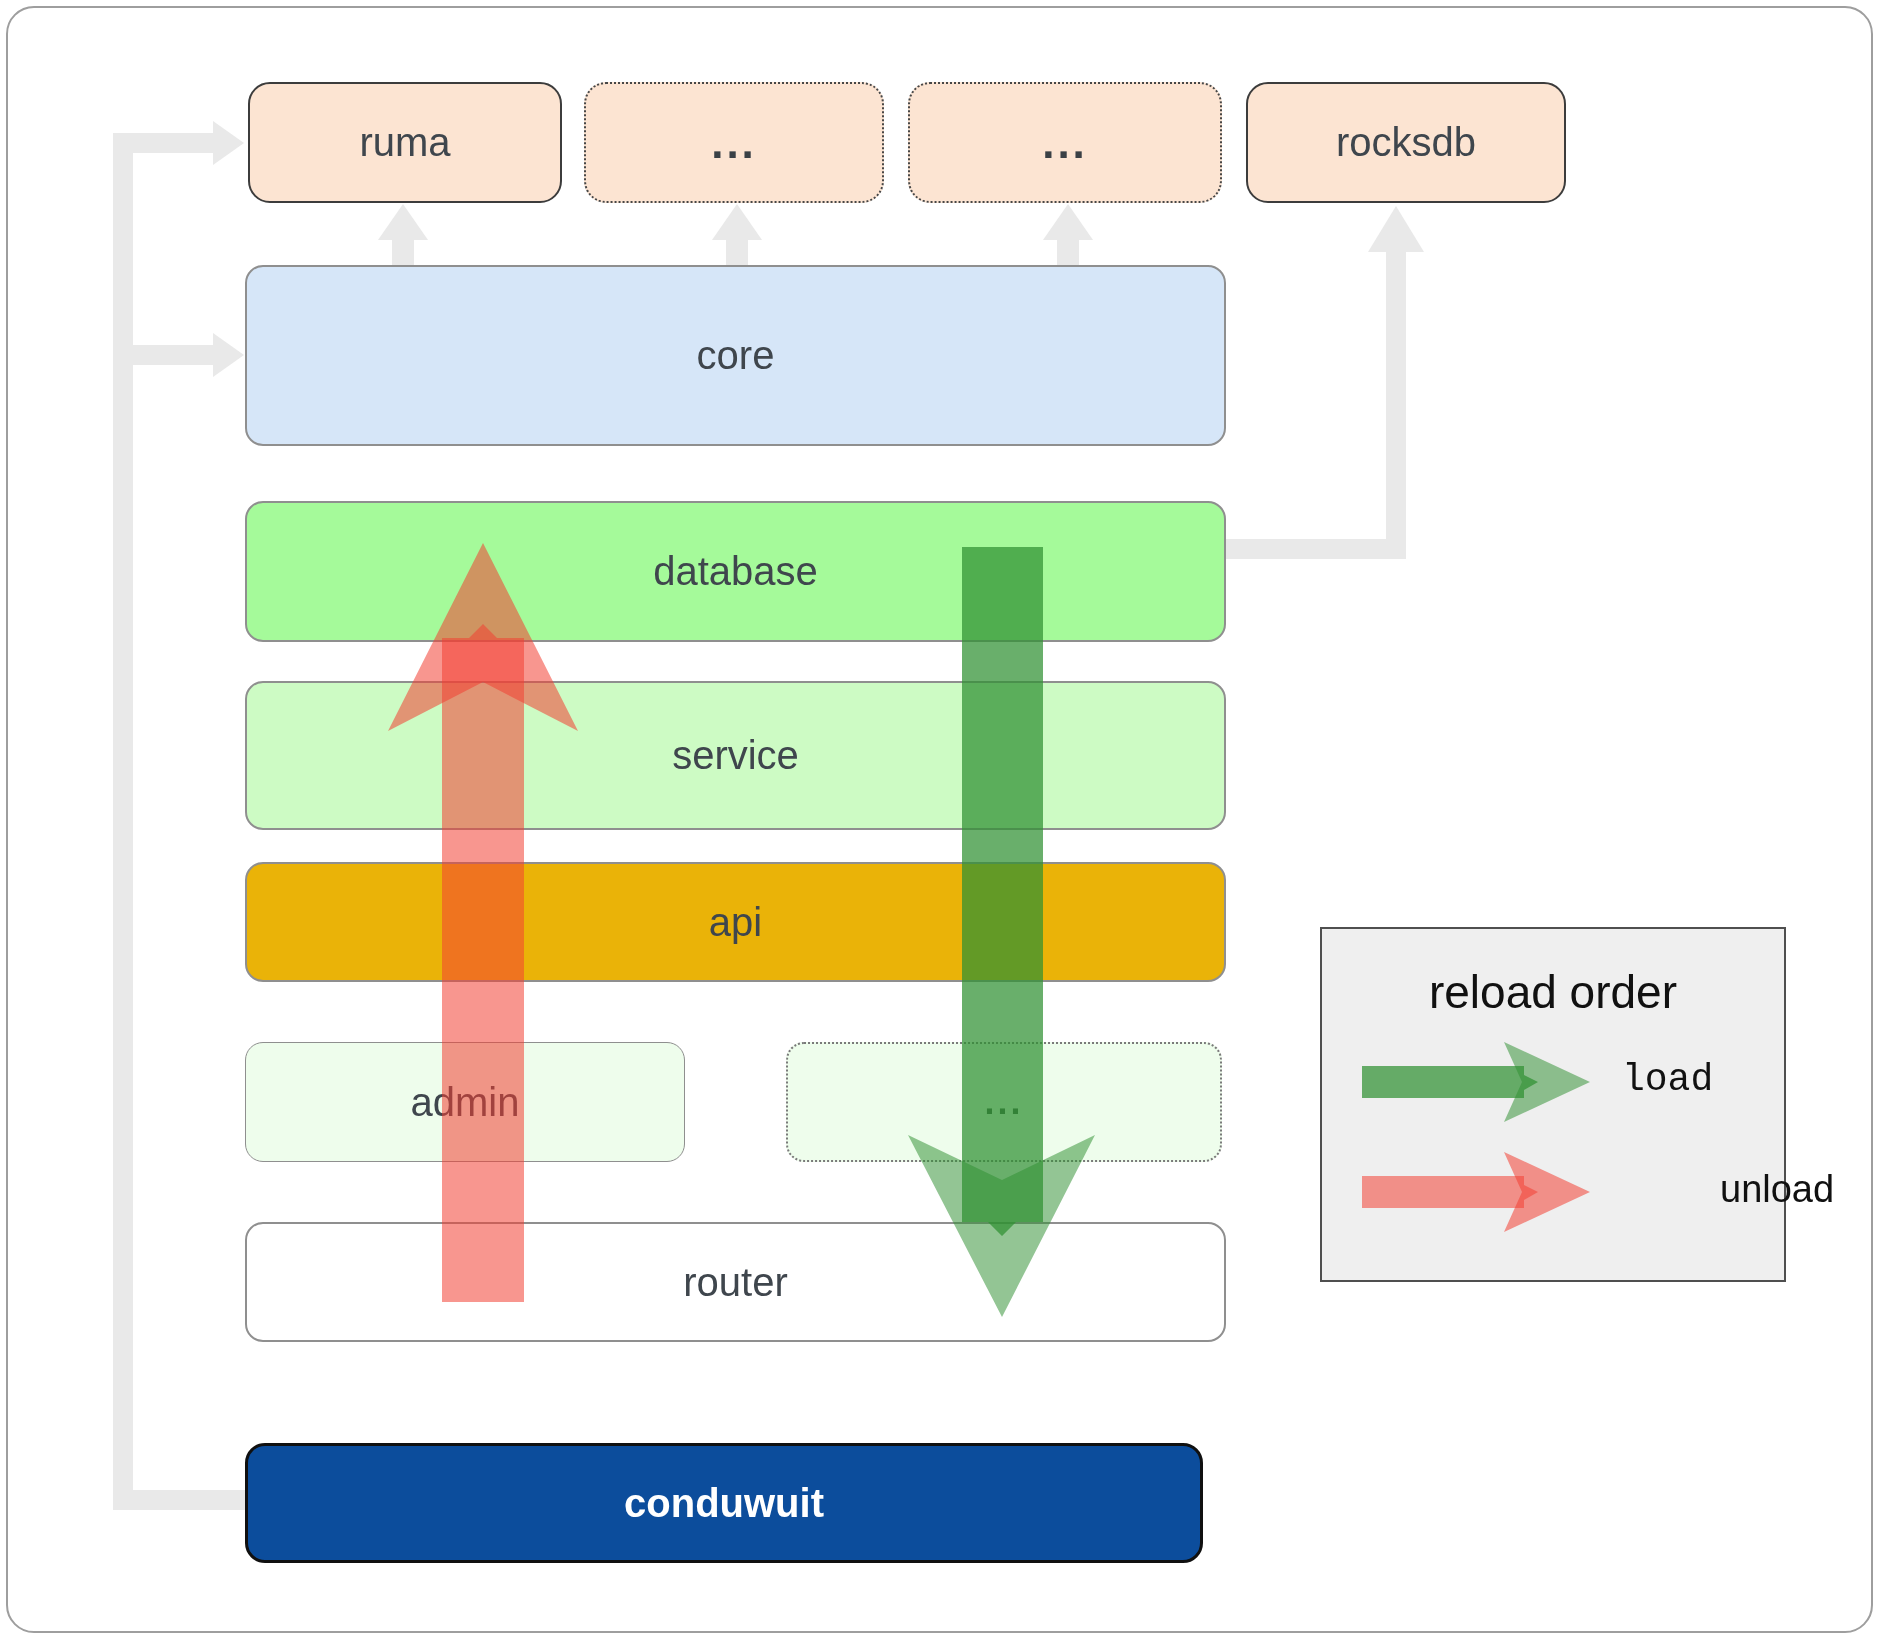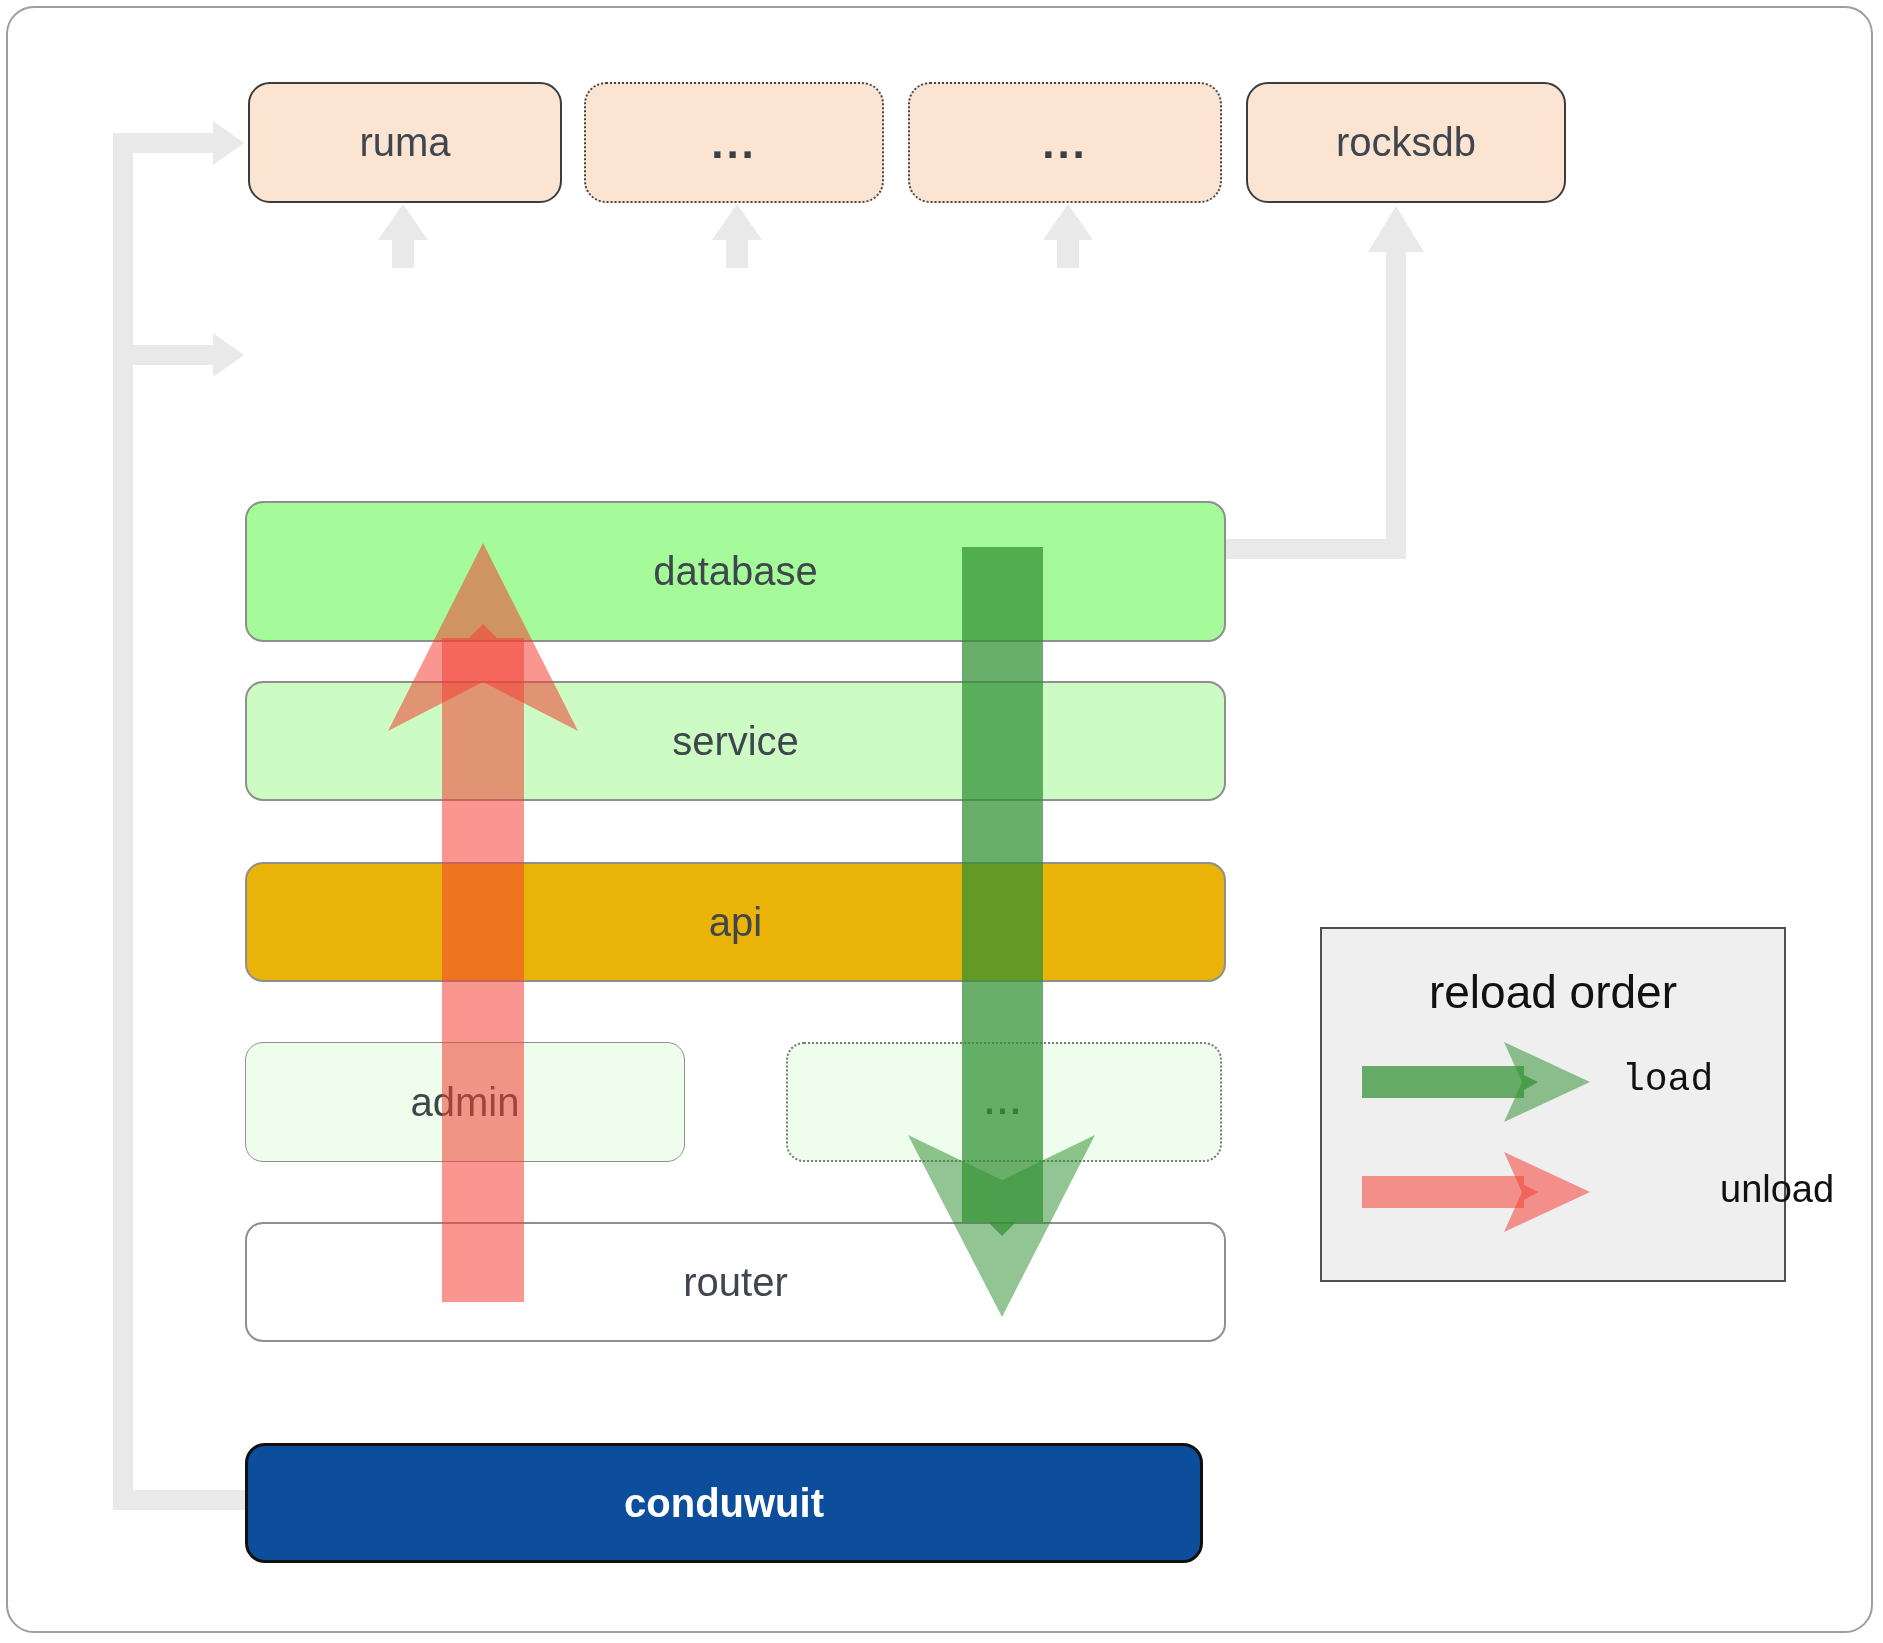--- a/index.html
+++ b/index.html
@@ -68,24 +68,27 @@
   <div class="box peach dotted-dark r20 dots" style="left:584px;top:82px;width:300px;height:121px;">
     <span class="lbl">...</span>
   </div>
   <div class="box peach dotted-dark r20 dots" style="left:908px;top:82px;width:314px;height:121px;">
     <span class="lbl">...</span>
   </div>
   <div class="box peach solid-dark r20" style="left:1246px;top:82px;width:320px;height:121px;">
     <span class="lbl">rocksdb</span>
   </div>
 
+  <div class="box blue solid-gray r16" style="left:245px;top:265px;width:981px;height:181px;">
+    <span class="lbl">core</span>
+  </div>
   <div class="box green-bright solid-gray r16" style="left:245px;top:501px;width:981px;height:141px;">
     <span class="lbl">database</span>
   </div>
-  <div class="box green-light solid-gray r16" style="left:245px;top:681px;width:981px;height:120px;">
+  <div class="box green-light solid-gray r16" style="left:245px;top:681px;width:981px;height:149px;">
     <span class="lbl">service</span>
   </div>
   <div class="box green-lighter solid-gray r16" style="left:245px;top:862px;width:981px;height:120px;">
     <span class="lbl">api</span>
   </div>
 
   <div class="box green-faint solid-gray-thin r16" style="left:245px;top:1042px;width:440px;height:120px;">
     <span class="lbl">admin</span>
   </div>
   <div class="box green-faint dotted-gray r16 dots" style="left:786px;top:1042px;width:436px;height:120px;">

